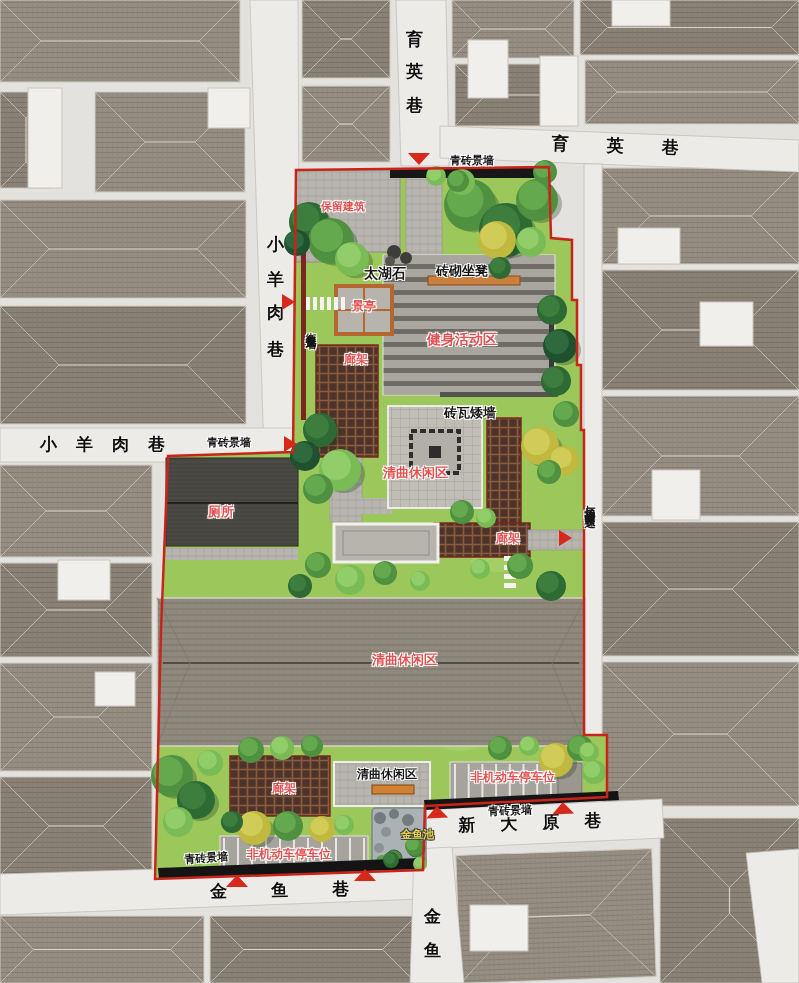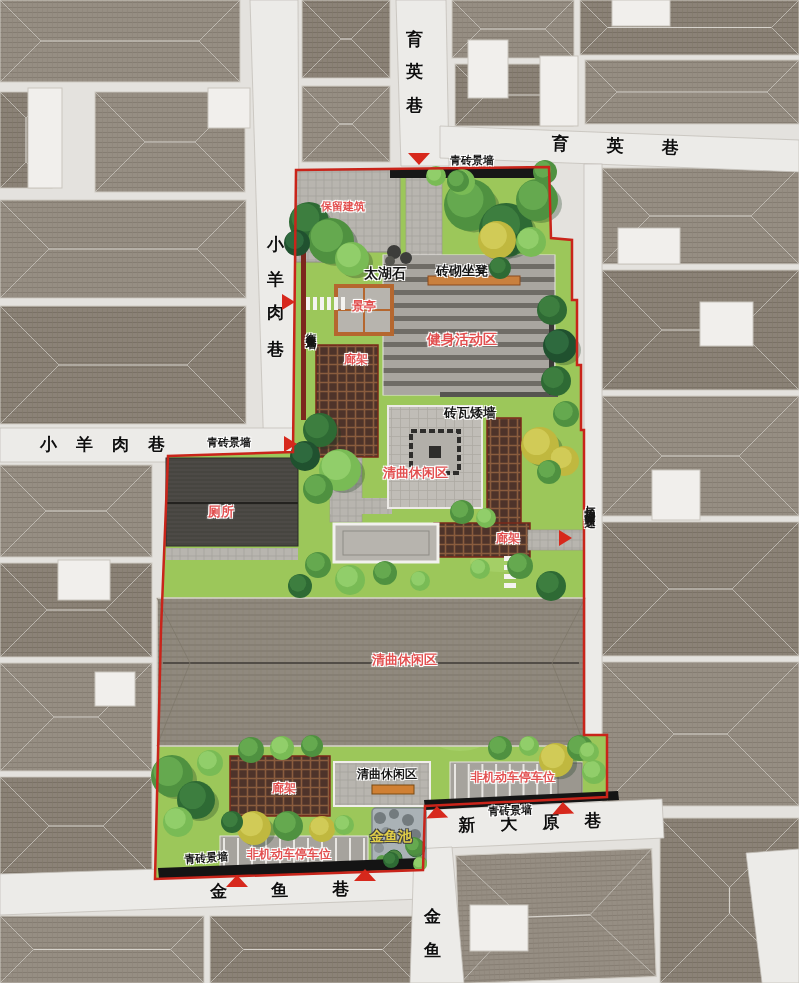--- a/index.html
+++ b/index.html
@@ -605,21 +605,21 @@
       <div class="lbl k-black v" style="left: 306px; top: 325px; font-size: 10.5px; letter-spacing: 1px;">街巷文化景墙</div>
       <div class="lbl k-black" style="left: 444px; top: 406px; font-size: 13px;">砖瓦矮墙</div>
       <div class="lbl k-red" style="left: 383px; top: 466px; font-size: 13px;">清曲休闲区</div>
       <div class="lbl k-red" style="left: 196px; top: 505px; font-size: 13px; margin-left: 12px;">厕所</div>
       <div class="lbl k-red" style="left: 496px; top: 532px; font-size: 12px;">廊架</div>
       <div class="lbl k-black v" style="left: 584px; top: 496px; font-size: 11px; letter-spacing: 2px;">与场盐会馆联通</div>
       <div class="lbl k-red" style="left: 372px; top: 653px; font-size: 13px;">清曲休闲区</div>
       <div class="lbl k-black" style="left: 357px; top: 768px; font-size: 12px;">清曲休闲区</div>
       <div class="lbl k-red" style="left: 471px; top: 771px; font-size: 12px;">非机动车停车位</div>
       <div class="lbl k-red" style="left: 272px; top: 782px; font-size: 12px;">廊架</div>
-      <div class="lbl k-yellow" style="left: 370px; top: 829px; font-size: 14px;">金鱼池</div>
+      <div class="lbl k-yellow" style="left: 401px; top: 829px; font-size: 11px;">金鱼池</div>
       <div class="lbl k-red" style="left: 247px; top: 848px; font-size: 12px;">非机动车停车位</div>
       <div class="arr down" style="left: 408px; top: 153px;"></div>
       <div class="arr right" style="left: 282px; top: 294px;"></div>
       <div class="arr right" style="left: 284px; top: 436px;"></div>
       <div class="arr right" style="left: 559px; top: 530px;"></div>
       <div class="arr up" style="left: 426px; top: 806px; transform: rotate(-2deg);"></div>
       <div class="arr up" style="left: 552px; top: 802px; transform: rotate(-2deg);"></div>
       <div class="arr up" style="left: 226px; top: 875px;"></div>
       <div class="arr up" style="left: 354px; top: 869px;"></div>
     </div>

